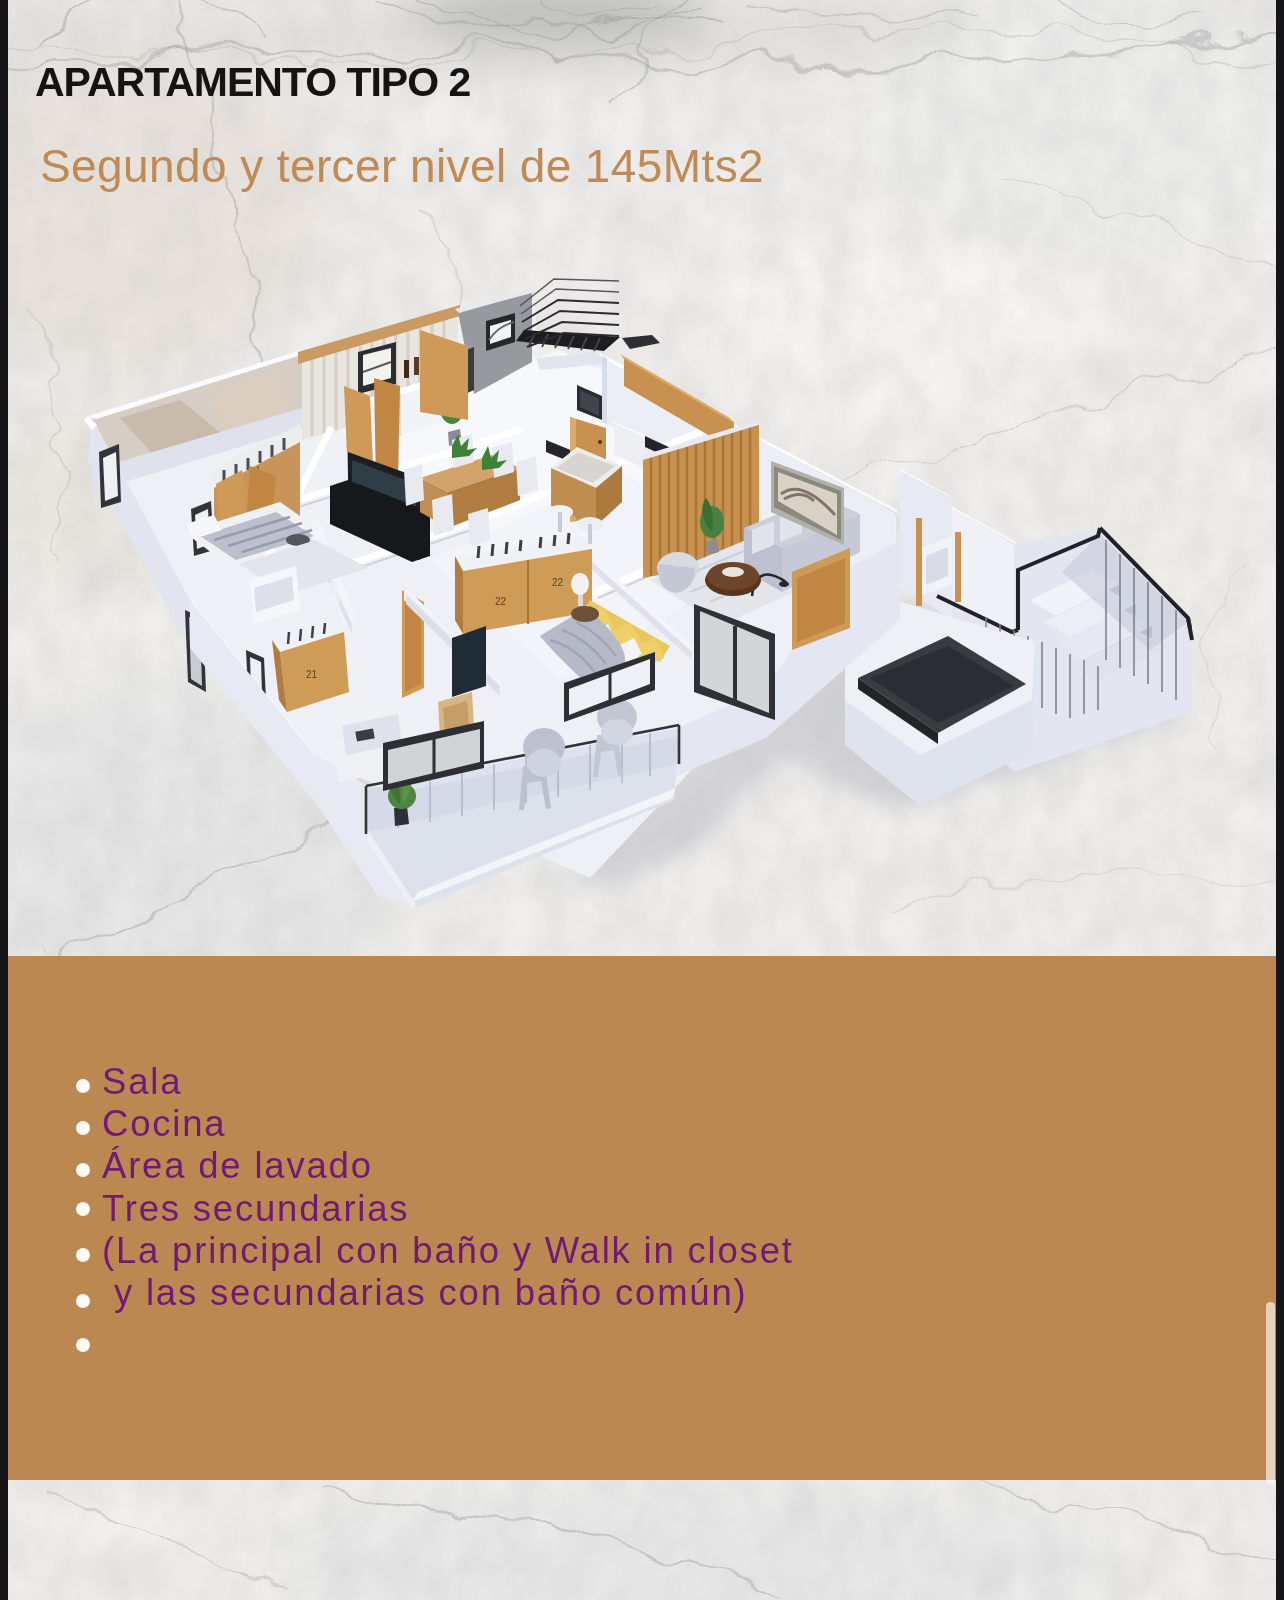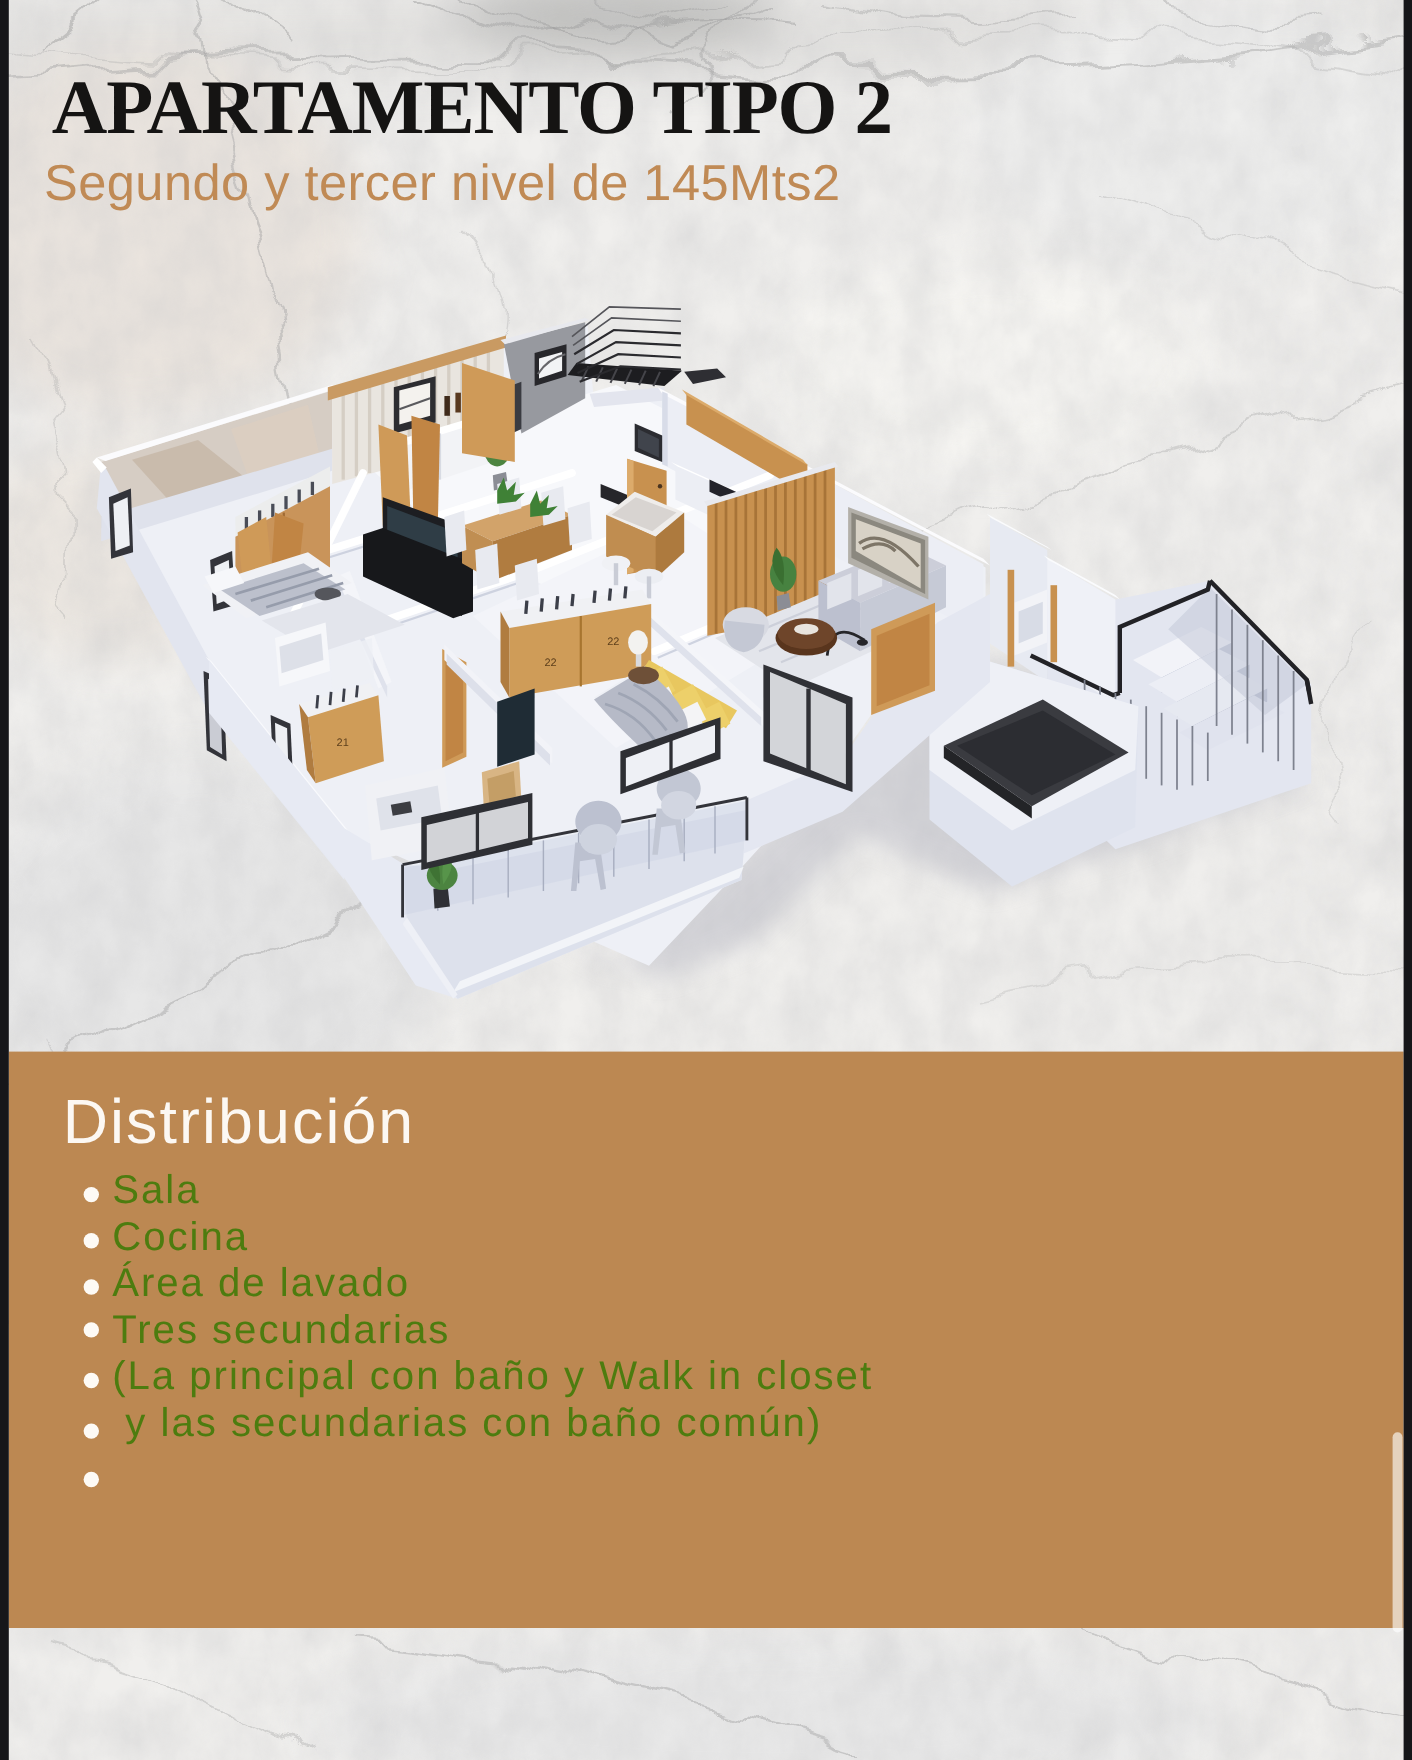--- a/index.html
+++ b/index.html
@@ -60,21 +60,21 @@
       <path d="M 420 200 Q 470 260 455 310" stroke-width="1.3" stroke-opacity="0.3"></path>
       <path d="M 60 1500 Q 180 1530 280 1594" stroke-width="2" stroke-opacity="0.35"></path>
       <path d="M 1080 1380 Q 1160 1430 1270 1455" stroke-width="1.5" stroke-opacity="0.3"></path>
       <path d="M 900 900 Q 1060 860 1270 880" stroke-width="1.5" stroke-opacity="0.25"></path>
       <path d="M 30 300 Q 80 420 60 560" stroke-width="1.6" stroke-opacity="0.3"></path>
       <path d="M 1240 560 Q 1180 640 1230 760" stroke-width="1.4" stroke-opacity="0.25"></path>
     </g>
     <rect x="0" y="0" width="1284" height="1600" filter="url(#grain)" opacity="0.5"></rect>
   </svg>
 
-  <div class="abs" style="left:47px;top:59px;font-size:70px;font-weight:bold;color:#151413;letter-spacing:-1px;white-space:nowrap;font-family:Liberation Serif, serif;">APARTAMENTO TIPO 2</div>
+  <div class="abs" style="left:35px;top:59px;font-size:41px;font-weight:bold;color:#151413;letter-spacing:-1px;white-space:nowrap;">APARTAMENTO TIPO 2</div>
 
   <div class="abs" style="left:40px;top:119px;font-size:46px;color:#c08a55;letter-spacing:0.4px;white-space:nowrap;margin-top:20px;">Segundo y tercer nivel de 145Mts2</div>
 
   <svg id="plan" class="abs" style="left:0;top:0" width="1284" height="1600" viewBox="0 0 1284 1600">
     <defs>
       <filter id="psh" x="-30%" y="-30%" width="160%" height="160%">
         <feGaussianBlur stdDeviation="10"></feGaussianBlur>
       </filter>
     </defs>
 
@@ -540,23 +540,22 @@
     <polygon points="569,689 650,659 650,684 569,715" fill="#eef0f5"></polygon>
     <line x1="610" y1="668" x2="610" y2="703" stroke="#2e2f34" stroke-width="3"></line>
 
     <polygon points="694,604 775,634 775,720 694,692" fill="#303136"></polygon>
     <polygon points="700,611 769,640 769,713 700,685" fill="#f0f2f6" opacity="0.85"></polygon>
     <line x1="735" y1="626" x2="735" y2="700" stroke="#303136" stroke-width="4"></line>
   </svg>
 
   <div class="abs" style="left:8px;top:956px;width:1268px;height:524px;background:#bc8852;"></div>
 
-  <div class="abs" style="left:57px;top:987px;font-size:57px;color:#fcf8f3;letter-spacing:1.9px;">Distribución</div>
-
-  <div class="abs" style="left:102px;top:1061px;font-size:36.5px;line-height:42.2px;letter-spacing:1.8px;color:#4d7c0f;">
+
+  <div class="abs" style="left:102px;top:1061px;font-size:36.5px;line-height:42.2px;letter-spacing:1.8px;color:#701a75;">
     <div>Sala</div>
     <div>Cocina</div>
     <div>Área de lavado</div>
     <div>Tres secundarias</div>
     <div>(La principal con baño y Walk in closet</div>
     <div>&nbsp;y las secundarias con baño común)</div>
   </div>
 
   <svg class="abs" style="left:70px;top:1064px" width="30" height="320" viewBox="0 0 30 320">
     <circle cx="13" cy="22" r="7" fill="#fdfaf5"></circle>

